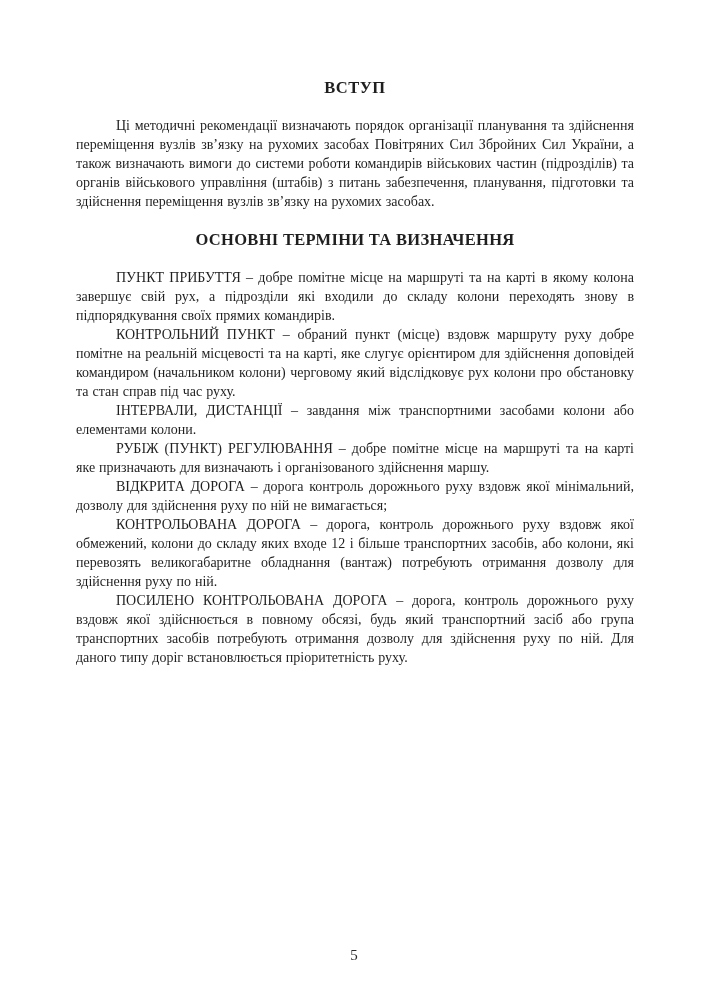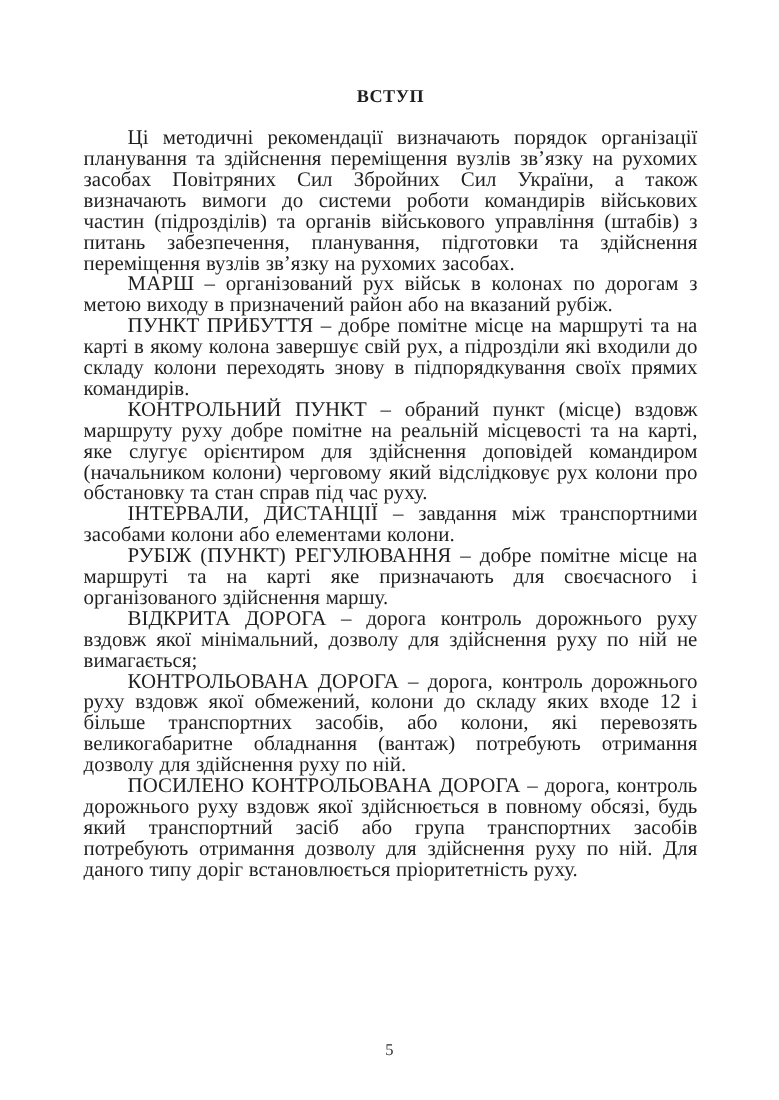--- a/index.html
+++ b/index.html
@@ -37,21 +37,21 @@
     font-weight: bold;
     font-size: 16.5px;
     line-height: 19px;
     margin: 19px 0 19px 0;
     letter-spacing: 0.3px;
   }
   p.body-par {
     margin: 0;
     text-align: justify;
     text-indent: 40px;
-    font-size: 19px;
+    font-size: 14px;
     line-height: 19px;
     word-spacing: 0.5px;
   }
   .page-number {
     position: absolute;
     bottom: 36px;
     left: 0;
     width: 100%;
     text-align: center;
     font-size: 15px;
@@ -60,25 +60,25 @@
 </style>
 </head>
 <body>
 
 <div class="page">
   <div class="content">
     <h1 class="doc-title">ВСТУП</h1>
 
     <p class="body-par">Ці методичні рекомендації визначають порядок організації планування та здійснення переміщення вузлів зв’язку на рухомих засобах Повітряних Сил Збройних Сил України, а також визначають вимоги до системи роботи командирів військових частин (підрозділів) та органів військового управління (штабів) з питань забезпечення, планування, підготовки та здійснення переміщення вузлів зв’язку на рухомих засобах.</p>
 
+    <h2 class="section-title">ОСНОВНІ ТЕРМІНИ ТА ВИЗНАЧЕННЯ</h2>
 
-    <p class="body-par">МАРШ – організований рух військ в колонах по дорогам з метою виходу в призначений район або на вказаний рубіж.</p>
     <p class="body-par">ПУНКТ ПРИБУТТЯ – добре помітне місце на маршруті та на карті в якому колона завершує свій рух, а підрозділи які входили до складу колони переходять знову в підпорядкування своїх прямих командирів.</p>
     <p class="body-par">КОНТРОЛЬНИЙ ПУНКТ – обраний пункт (місце) вздовж маршруту руху добре помітне на реальній місцевості та на карті, яке слугує орієнтиром для здійснення доповідей командиром (начальником колони) черговому який відслідковує рух колони про обстановку та стан справ під час руху.</p>
     <p class="body-par">ІНТЕРВАЛИ, ДИСТАНЦІЇ – завдання між транспортними засобами колони або елементами колони.</p>
-    <p class="body-par">РУБІЖ (ПУНКТ) РЕГУЛЮВАННЯ – добре помітне місце на маршруті та на карті яке призначають для своєчасного і організованого здійснення маршу.</p>
+    <p class="body-par">РУБІЖ (ПУНКТ) РЕГУЛЮВАННЯ – добре помітне місце на маршруті та на карті яке призначають для визначають і організованого здійснення маршу.</p>
     <p class="body-par">ВІДКРИТА ДОРОГА – дорога контроль дорожнього руху вздовж якої мінімальний, дозволу для здійснення руху по ній не вимагається;</p>
     <p class="body-par">КОНТРОЛЬОВАНА ДОРОГА – дорога, контроль дорожнього руху вздовж якої обмежений, колони до складу яких входе 12 і більше транспортних засобів, або колони, які перевозять великогабаритне обладнання (вантаж) потребують отримання дозволу для здійснення руху по ній.</p>
     <p class="body-par">ПОСИЛЕНО КОНТРОЛЬОВАНА ДОРОГА – дорога, контроль дорожнього руху вздовж якої здійснюється в повному обсязі, будь який транспортний засіб або група транспортних засобів потребують отримання дозволу для здійснення руху по ній. Для даного типу доріг встановлюється пріоритетність руху.</p>
   </div>
 
   <div class="page-number">5</div>
 </div>
 
 </body></html>

